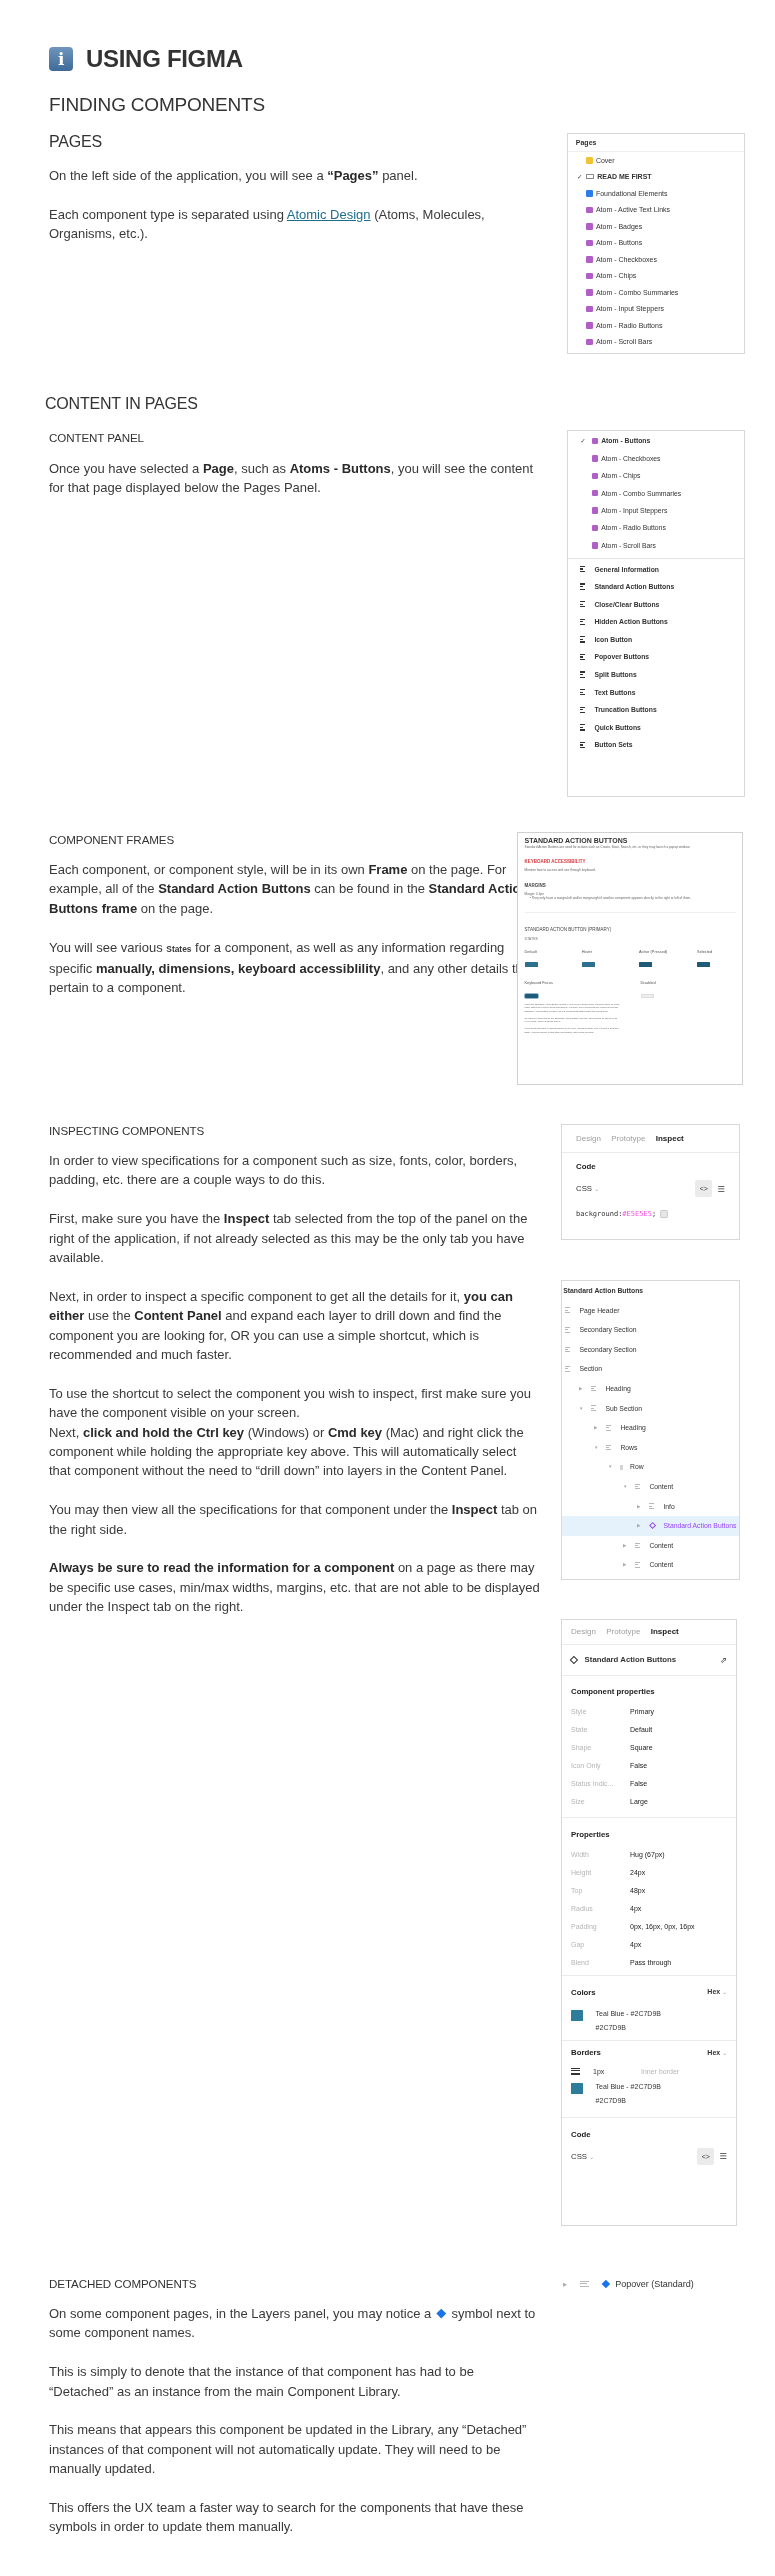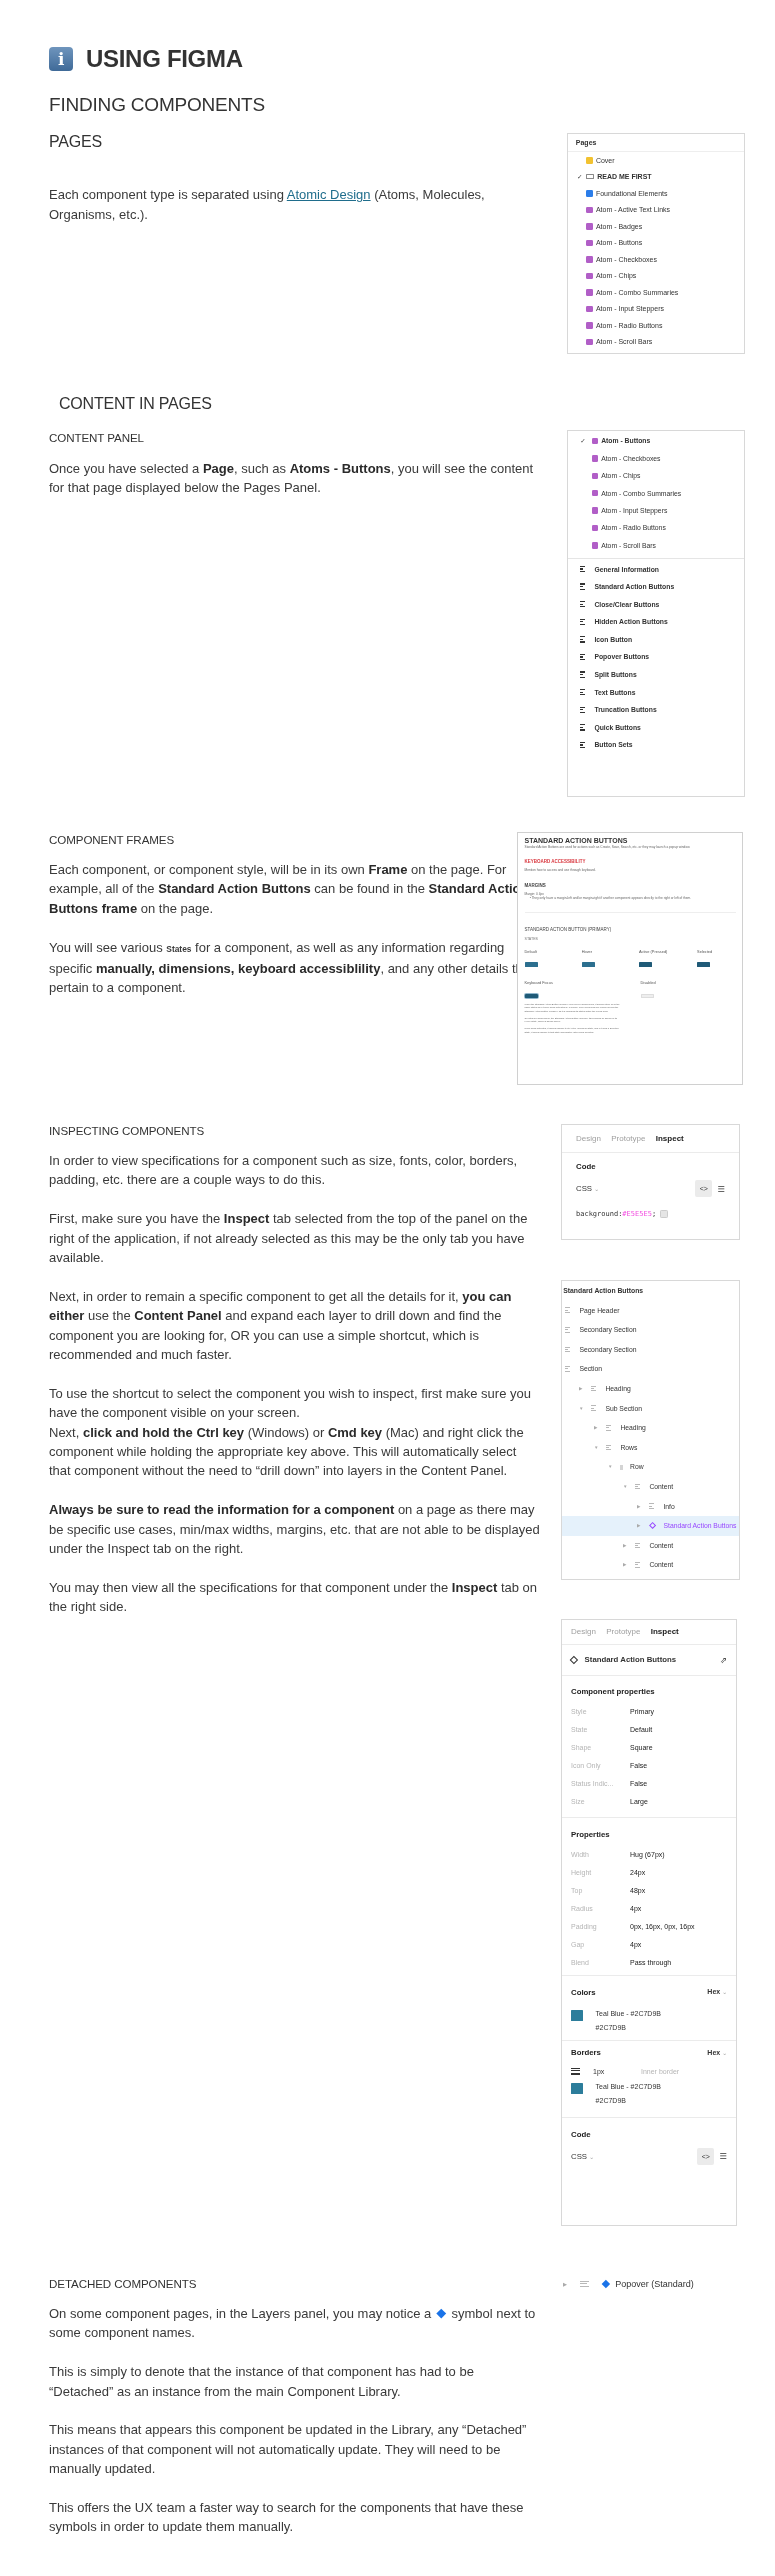--- a/index.html
+++ b/index.html
@@ -49,20 +49,21 @@
 
 <div class="abs h1">
   <span class="info-icon">i</span>
   <span>USING FIGMA</span>
 </div>
 
 <div class="abs h2" style="left:49px;top:94px;">FINDING COMPONENTS</div>
 <div class="abs h3" style="left:49px;top:133px;">PAGES</div>
 
 <div class="abs" style="left:49px;top:166px;">
+  <p class="p"><span>On the left side of the application, you will see a </span><b>“Pages”</b><span> panel.</span></p>
   <p class="p" style="margin-top:19.4px;"><span>Each component type is separated using </span><a class="link">Atomic Design</a><span> (Atoms, Molecules, Organisms, etc.).</span></p>
 </div>
 
 <div class="abs panel" style="left:567px;top:133px;width:178px;height:221px;">
   <div style="height:18px;display:flex;align-items:center;padding-left:7.8px;font-size:7px;font-weight:bold;border-bottom:0.6px solid #eee;">Pages</div>
   <div id="pages-list" style="padding-top:0px;">
       <div class="row" style="padding-left: 5.2px; height: 16.5px;">
         <span class="check"></span>
         <span class="page-icon ic-yellow"></span>
         <span style="">Cover</span>
@@ -118,21 +119,21 @@
         <span style="">Atom - Radio Buttons</span>
       </div>
       <div class="row" style="padding-left: 5.2px; height: 16.5px;">
         <span class="check"></span>
         <span class="page-icon ic-purple"></span>
         <span style="">Atom - Scroll Bars</span>
       </div>
     </div>
 </div>
 
-<div class="abs h3" style="left:59px;top:395px;">CONTENT IN PAGES</div>
+<div class="abs h3" style="left:45px;top:395px;">CONTENT IN PAGES</div>
 <div class="abs h4" style="left:49px;top:431px;">CONTENT PANEL</div>
 <div class="abs" style="left:49px;top:459px;">
   <p class="p"><span>Once you have selected a </span><b>Page</b><span>, such as </span><b>Atoms - Buttons</b><span>, you will see the content for that page displayed below the Pages Panel.</span></p>
 </div>
 
 <div class="abs panel" style="left:567px;top:430px;width:178px;height:367px;">
   <div id="content-pages" style="padding-top:1.3px;border-bottom:0.6px solid #e5e5e5;padding-bottom:3.9px;">
       <div class="row" style="padding-left: 6.5px; height: 17.4px; font-size: 6.8px;">
         <span class="check" style="width: 17px;">✓</span>
         <span class="page-icon ic-purple"></span>
@@ -308,24 +309,24 @@
       <div style="font-size:3.9px;color:#555;">Disabled</div>
       <div style="margin-top:3.9px;"><span class="mini-btn" style="background:#eee;border:0.6px solid #ddd;"></span></div>
     </div>
   </div>
 </div>
 
 <div class="abs h4" style="left:49px;top:1124px;">INSPECTING COMPONENTS</div>
 <div class="abs" style="left:49px;top:1151px;">
   <p class="p">In order to view specifications for a component such as size, fonts, color, borders, padding, etc. there are a couple ways to do this.</p>
   <p class="p" style="margin-top:19.4px;"><span>First, make sure you have the </span><b>Inspect</b><span> tab selected from the top of the panel on the right of the application, if not already selected as this may be the only tab you have available.</span></p>
-  <p class="p" style="margin-top:19.4px;"><span>Next, in order to remain a specific component to get all the details for it, </span><b>you can either</b><span> use the </span><b>Content Panel</b><span> and expand each layer to drill down and find the component you are looking for, OR you can use a simple shortcut, which is recommended and much faster.</span></p>
+  <p class="p" style="margin-top:19.4px;"><span>Next, in order to inspect a specific component to get all the details for it, </span><b>you can either</b><span> use the </span><b>Content Panel</b><span> and expand each layer to drill down and find the component you are looking for, OR you can use a simple shortcut, which is recommended and much faster.</span></p>
   <p class="p" style="margin-top:19.4px;"><span>To use the shortcut to select the component you wish to inspect, first make sure you have the component visible on your screen.</span><br><span>Next, </span><b>click and hold the Ctrl key</b><span> (Windows) or </span><b>Cmd key</b><span> (Mac) and right click the component while holding the appropriate key above. This will automatically select that component without the need to “drill down” into layers in the Content Panel.</span></p>
+  <p class="p" style="margin-top:19.4px;"><span>You may then view all the specifications for that component under the </span><b>Inspect</b><span> tab on the right side.</span></p>
   <p class="p" style="margin-top:19.4px;"><b>Always be sure to read the information for a component</b><span> on a page as there may be specific use cases, min/max widths, margins, etc. that are not able to be displayed under the Inspect tab on the right.</span></p>
-  <p class="p" style="margin-top:19.4px;"><span>You may then view all the specifications for that component under the </span><b>Inspect</b><span> tab on the right side.</span></p>
 </div>
 
 <div class="abs panel" style="left:561px;top:1124px;width:179px;height:116px;">
   <div class="tabs" style="height:28px;">
     <span class="tab">Design</span>
     <span class="tab">Prototype</span>
     <span class="tab active">Inspect</span>
   </div>
   <div style="padding:9px 14px 0;">
     <div class="sec-title">Code</div>

